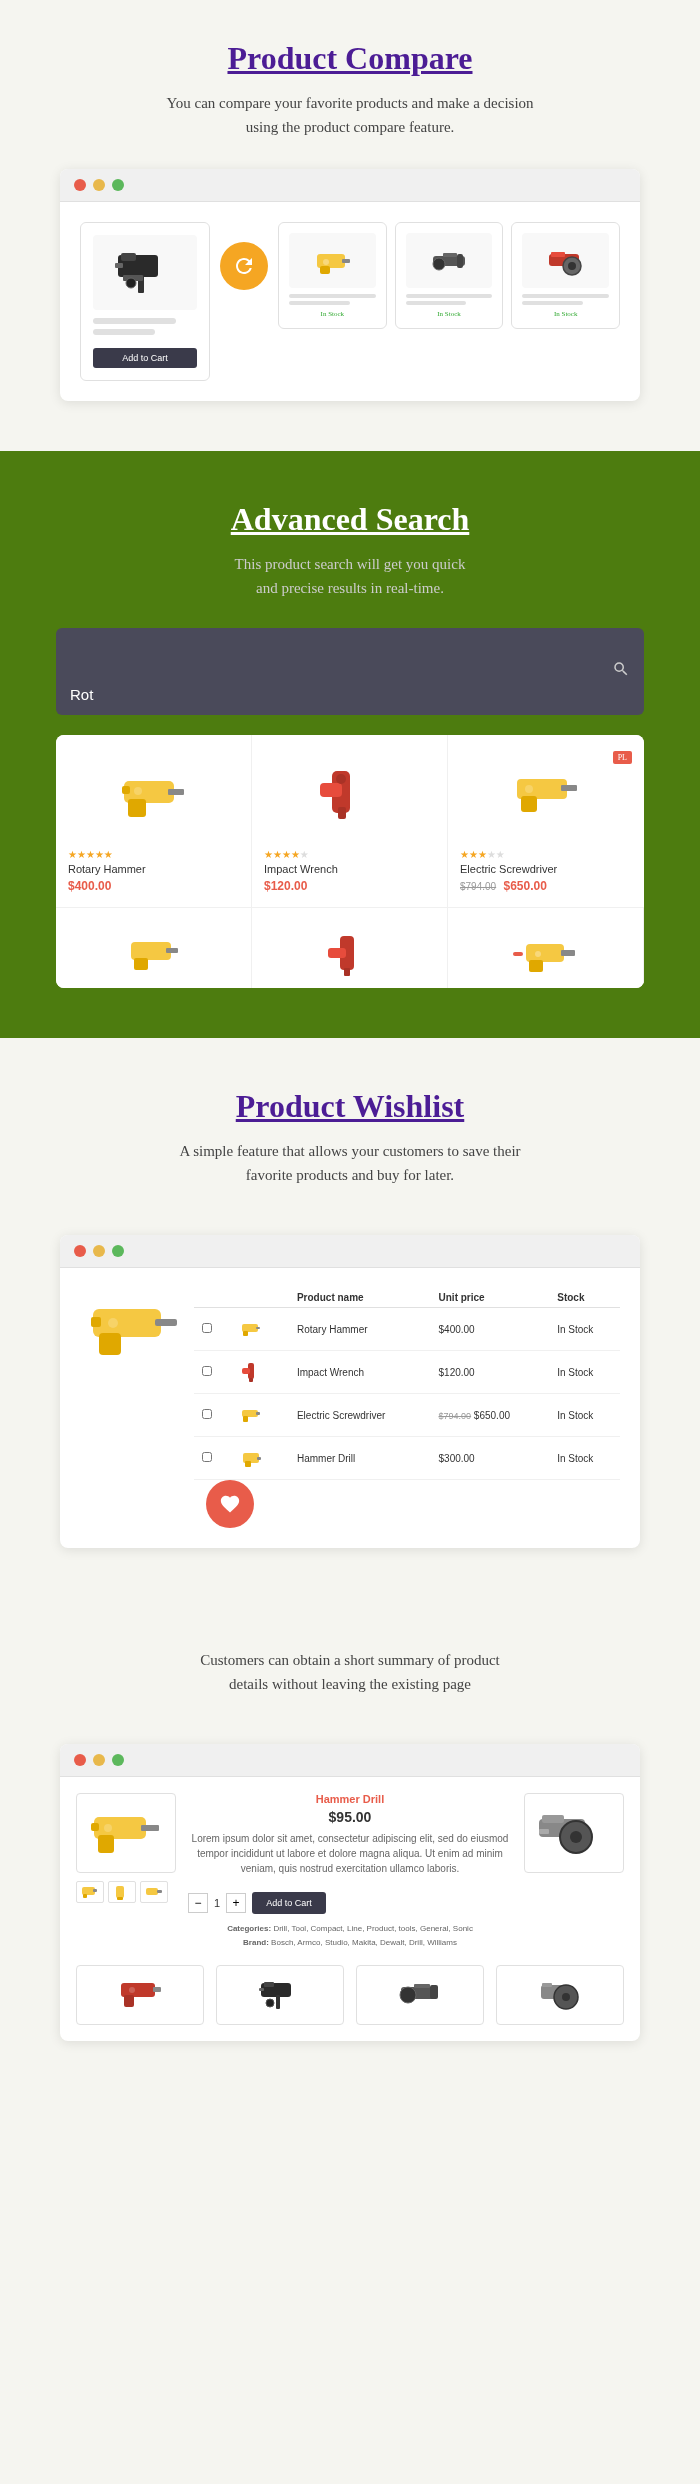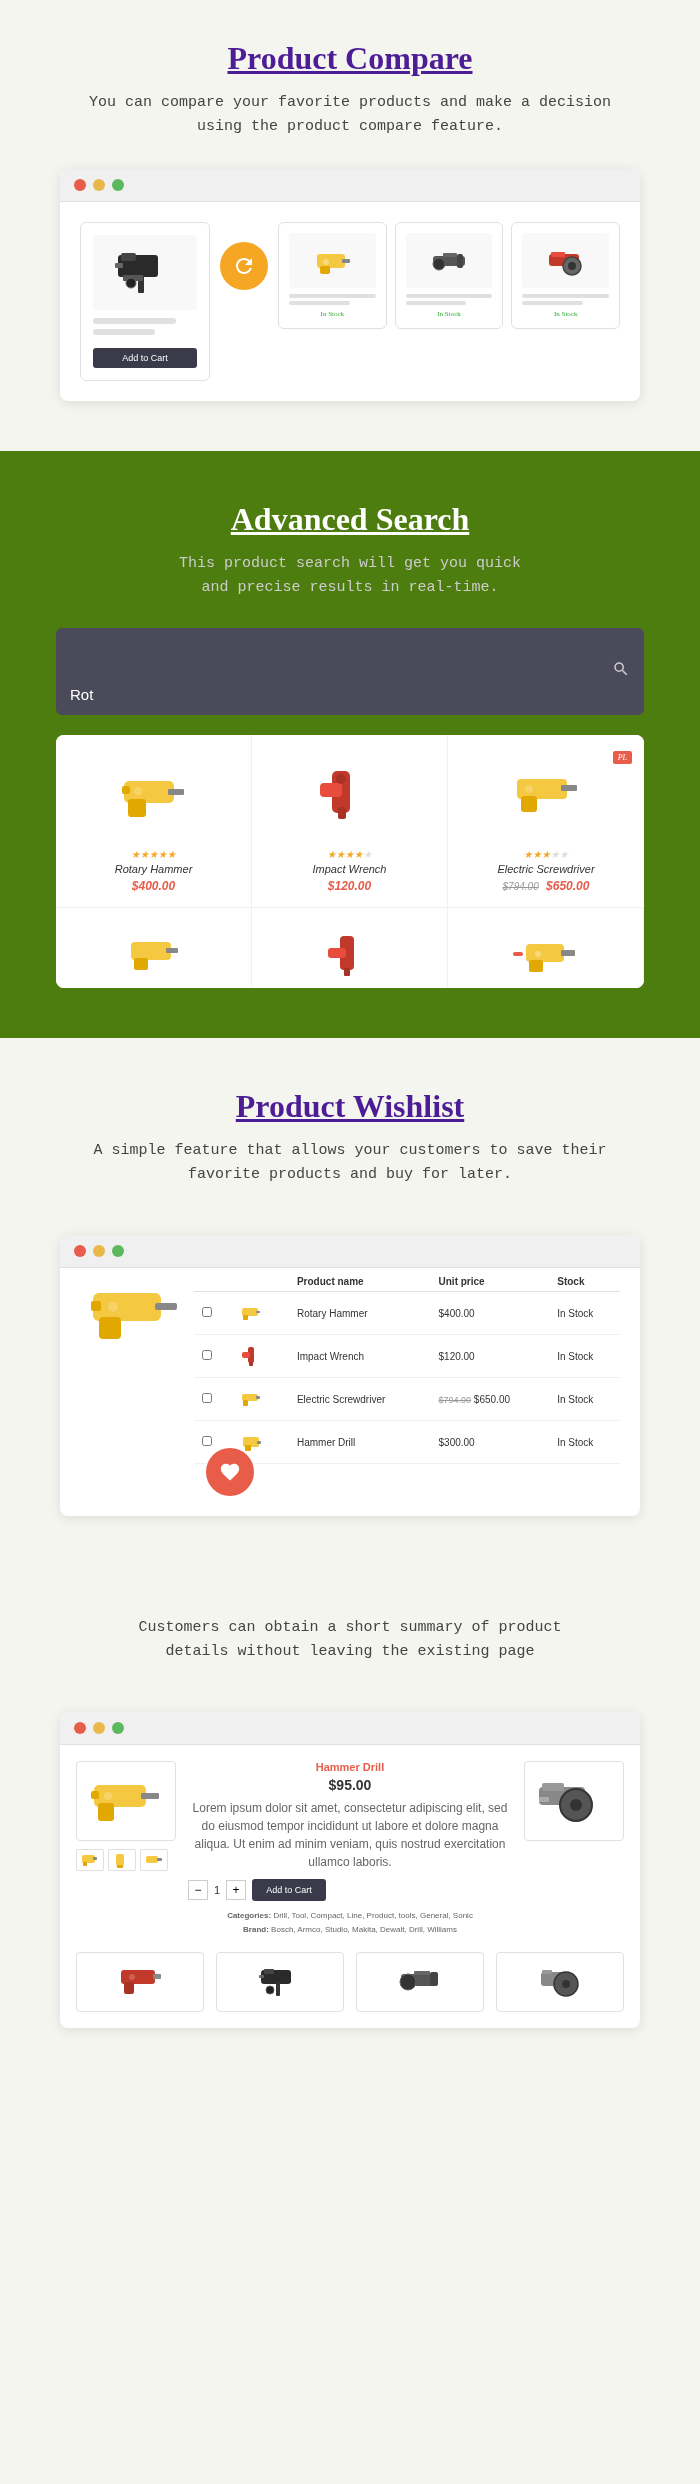--- a/index.html
+++ b/index.html
@@ -21,21 +21,20 @@
       font-weight: 700;
       text-decoration: underline;
       margin-bottom: 14px;
       color: #4c1d95;
     }
     .section-subtitle {
       font-size: 15px;
       color: #444;
       line-height: 1.6;
       margin-bottom: 30px;
-      font-family: Liberation Mono, monospace;
     }
 
     
     .browser-mockup {
       background: #fff;
       border-radius: 8px;
       box-shadow: 0 2px 12px rgba(0,0,0,0.1);
       overflow: hidden;
       margin-bottom: 0;
     }
@@ -203,23 +202,22 @@
     }
     .search-results-grid {
       display: grid;
       grid-template-columns: repeat(3, 1fr);
       gap: 0;
     }
     .search-product-card {
       padding: 16px 12px 14px;
       border-right: 1px solid #f0f0f0;
       border-bottom: 1px solid #f0f0f0;
-      text-align: center;
+      text-align: left;
       background: #fff;
-      font-style: italic;
     }
     .search-product-card:nth-child(3n) { border-right: none; }
     .search-product-img {
       width: 100%;
       height: 90px;
       display: flex;
       align-items: center;
       justify-content: center;
       margin-bottom: 8px;
       position: relative;
@@ -287,21 +285,21 @@
       text-align: center;
     }
     .wishlist-browser {
       background: #fff;
       border-radius: 8px;
       box-shadow: 0 2px 12px rgba(0,0,0,0.1);
       overflow: hidden;
       text-align: left;
     }
     .wishlist-content {
-      padding: 4px 20px;
+      padding: 20px 20px;
       display: flex;
       gap: 4px;
       align-items: flex-start;
     }
     .wishlist-main-img {
       width: 110px;
       height: 80px;
       flex-shrink: 0;
       display: flex;
       align-items: center;
@@ -418,24 +416,24 @@
       font-family: Arial, sans-serif;
     }
     .qv-price {
       font-size: 14px;
       font-weight: bold;
       color: #333;
       font-family: Liberation Sans, sans-serif;
       margin-bottom: 6px;
     }
     .qv-desc {
-      font-size: 12px;
+      font-size: 10px;
       color: #666;
       line-height: 1.5;
-      margin-bottom: 8px;
+      margin-bottom: 16px;
       font-family: Arial, sans-serif;
     }
     .qv-qty {
       display: flex;
       align-items: center;
       gap: 6px;
       margin-bottom: 8px;
     }
     .qty-btn {
       width: 20px;

